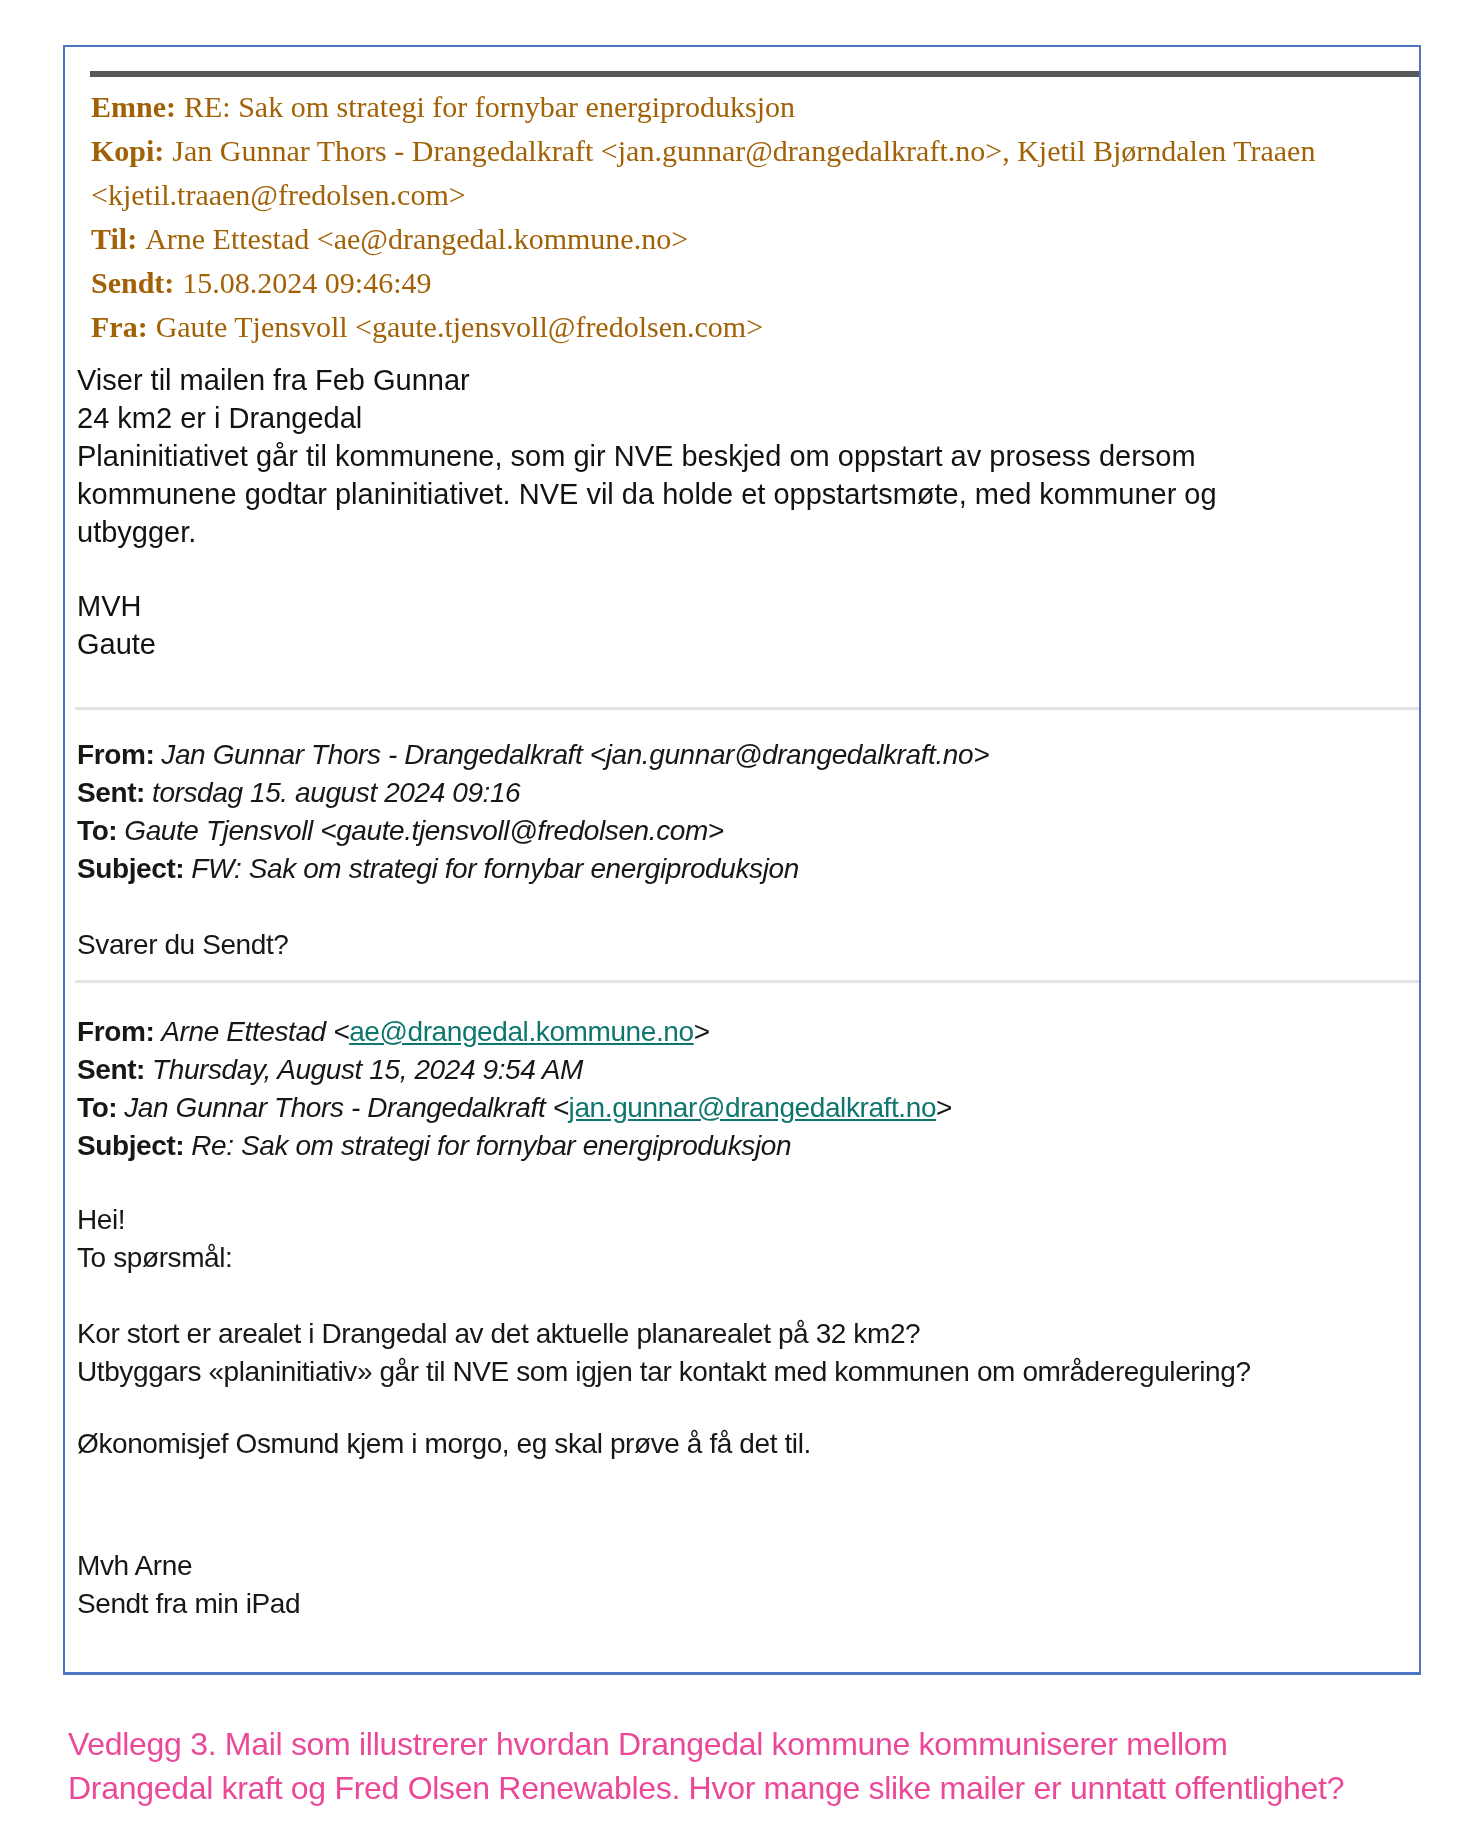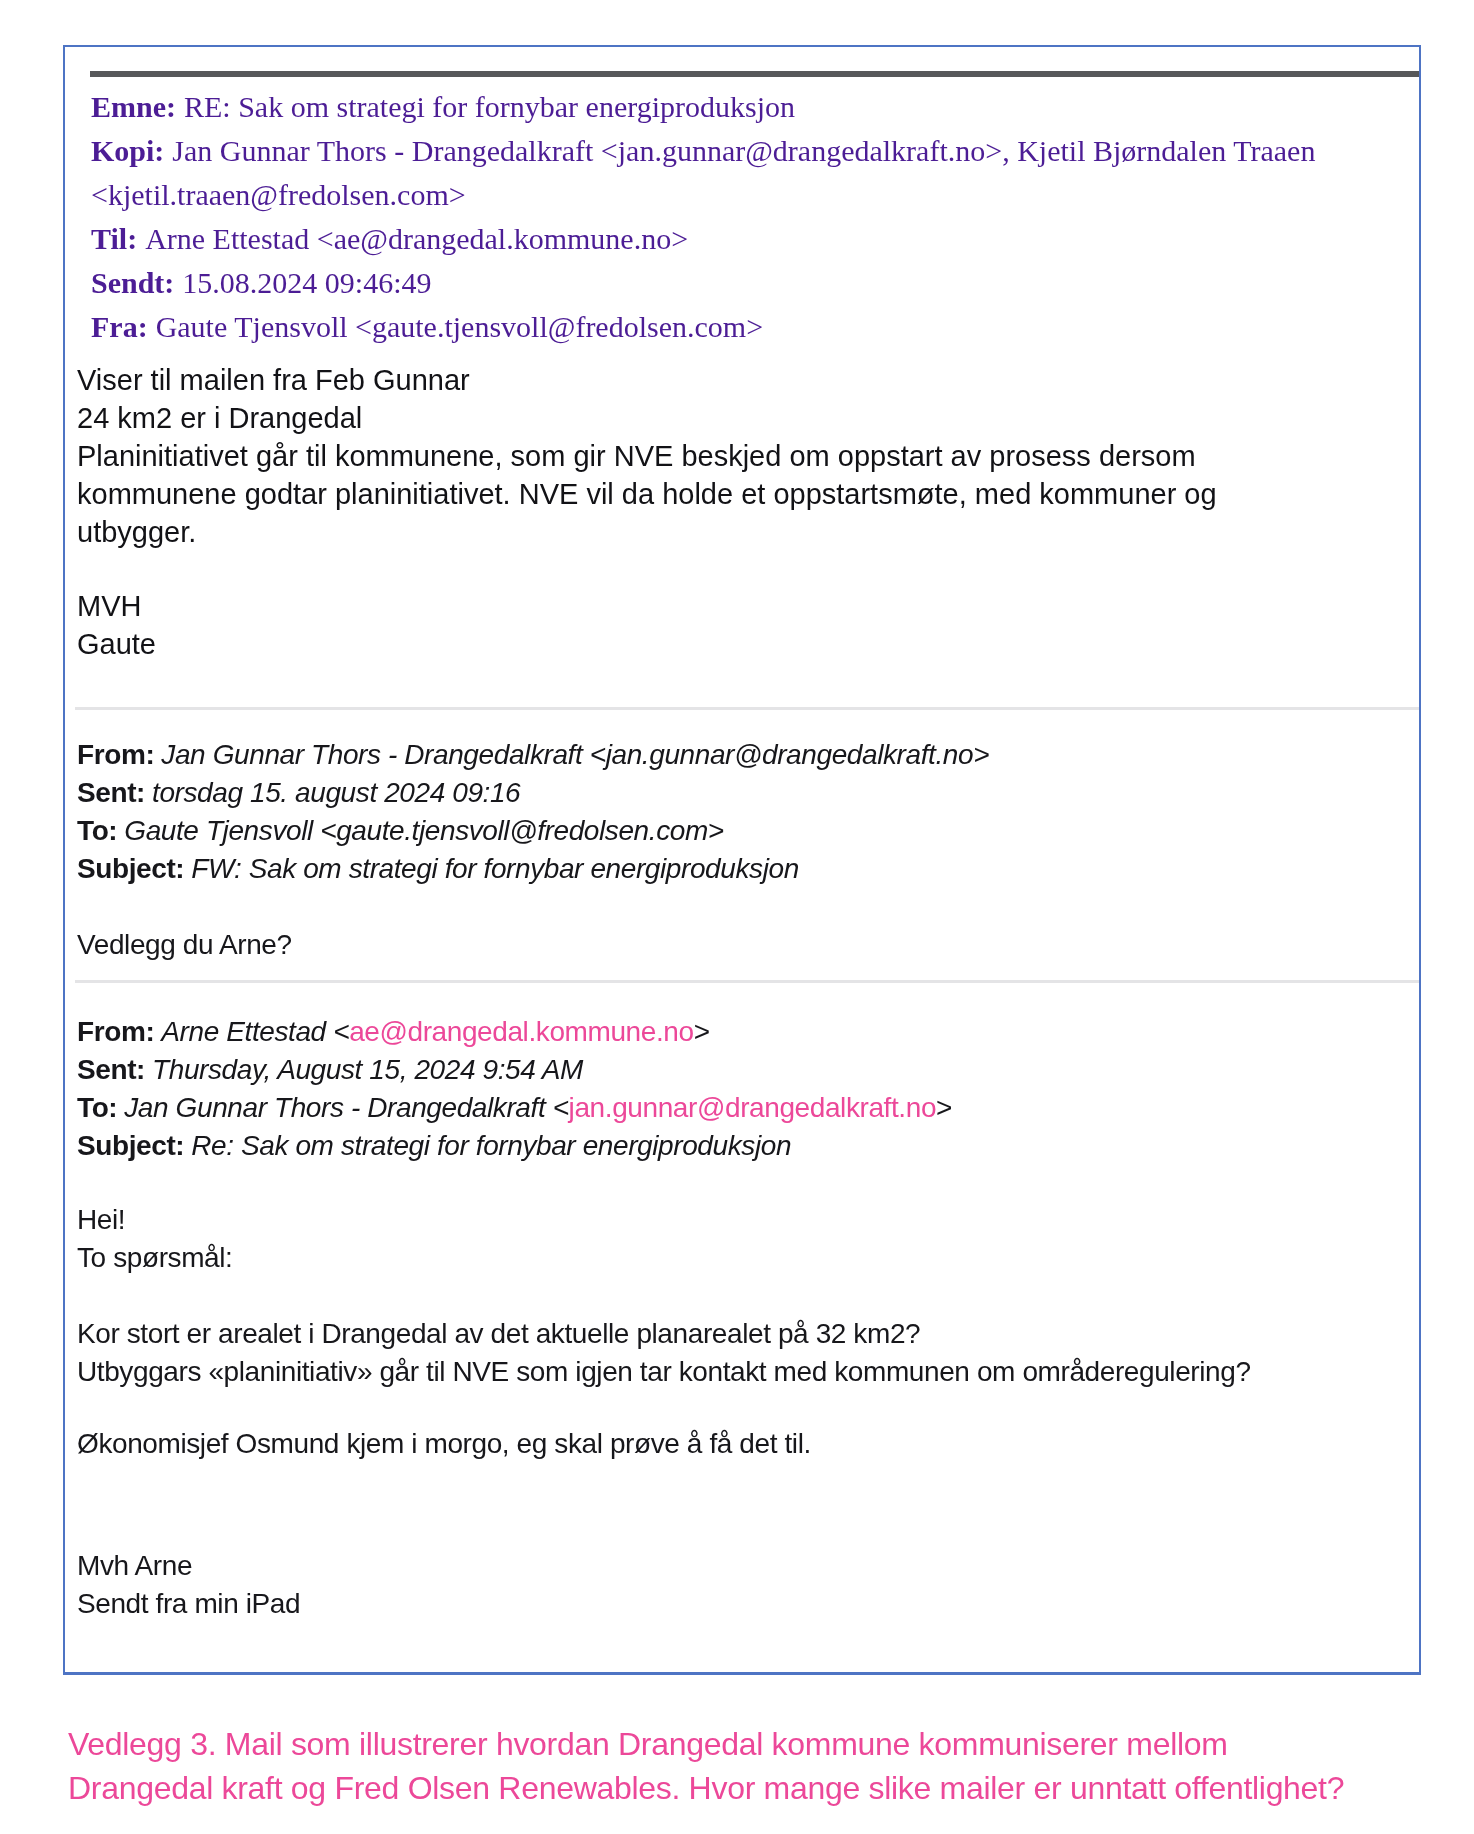--- a/index.html
+++ b/index.html
@@ -29,21 +29,21 @@
     height: 6px;
     background: #57585a;
   }
 
   
   .h1block {
     margin: 8px 0 0 16px;
     max-width: 1250px;
     font-family: "Liberation Serif", serif;
     font-size: 30px; line-height: 44px;
-    color: #4c1d95;
+    color: #a16207;
   }
   .h1block b { font-weight: bold; }
   .hv { margin-left: 8px; }
 
   .greeting {
     margin-left: 2px;
     font-size: 29px; line-height: 44px;
   }
 
   
@@ -72,21 +72,22 @@
   .cv { margin-left: 7px; font-style: italic; }
   .e2head { margin: 26px 0 0 2px; }
   .e2body { margin: 38px 0 0 2px; }
   .e3head { margin: 30px 0 0 2px; }
   .e3body { margin: 36px 0 0 2px; }
   .e3questions { margin: 38px 0 0 2px; max-width: 1330px; }
   .e3last { margin: 34px 0 0 2px; }
   .e3sign { margin: 84px 0 0 2px; }
 
   .link {
-    color: #ec4899;
+    color: #0f766e;
+    text-decoration: underline;
     cursor: pointer;
   }
 
   
   .caption {
     position: absolute;
     left: 60px; top: 1722px;
     width: 1380px;
     font-size: 32px; line-height: 44px;
     letter-spacing: -0.3px;
@@ -125,21 +126,21 @@
 
     <div class="divider div1"></div>
 
     <div class="cal e2head">
       <div><b>From:</b><span class="cv">Jan Gunnar Thors - Drangedalkraft &lt;jan.gunnar@drangedalkraft.no&gt;</span></div>
       <div><b>Sent:</b><span class="cv">torsdag 15. august 2024 09:16</span></div>
       <div><b>To:</b><span class="cv">Gaute Tjensvoll &lt;gaute.tjensvoll@fredolsen.com&gt;</span></div>
       <div><b>Subject:</b><span class="cv">FW: Sak om strategi for fornybar energiproduksjon</span></div>
     </div>
 
-    <div class="cal e2body">Vedlegg du Arne?</div>
+    <div class="cal e2body">Svarer du Sendt?</div>
 
     <div class="divider div2"></div>
 
     <div class="cal e3head">
       <div><b>From:</b><span class="cv">Arne Ettestad &lt;</span><span class="link">ae@drangedal.kommune.no</span><span>&gt;</span></div>
       <div><b>Sent:</b><span class="cv">Thursday, August 15, 2024 9:54 AM</span></div>
       <div><b>To:</b><span class="cv">Jan Gunnar Thors - Drangedalkraft &lt;</span><span class="link">jan.gunnar@drangedalkraft.no</span><span>&gt;</span></div>
       <div><b>Subject:</b><span class="cv">Re: Sak om strategi for fornybar energiproduksjon</span></div>
     </div>
 

